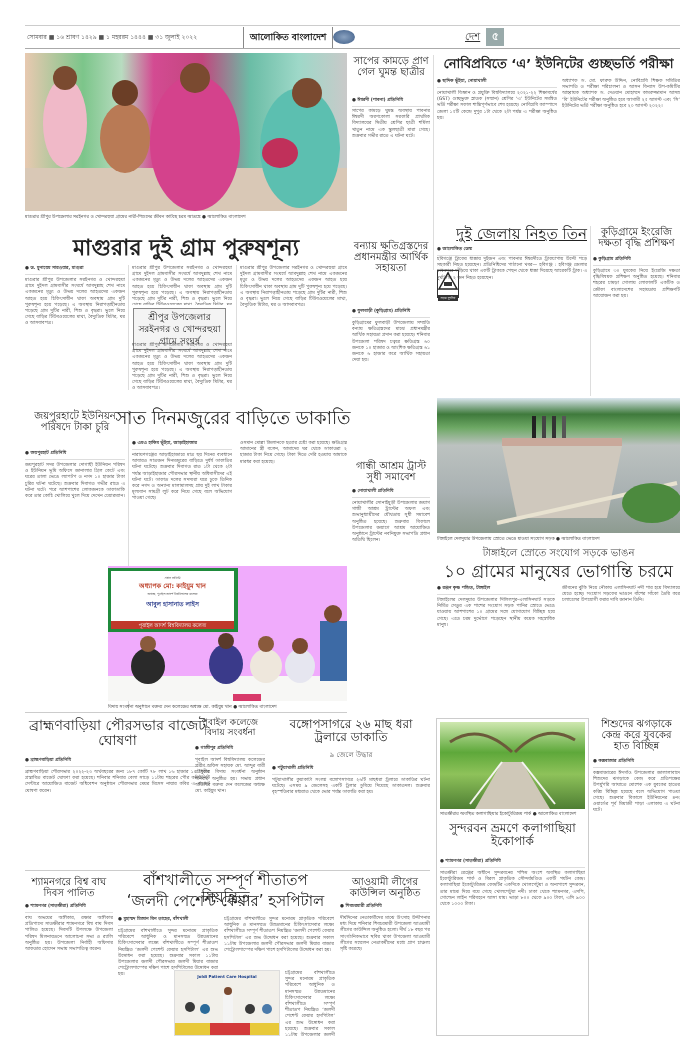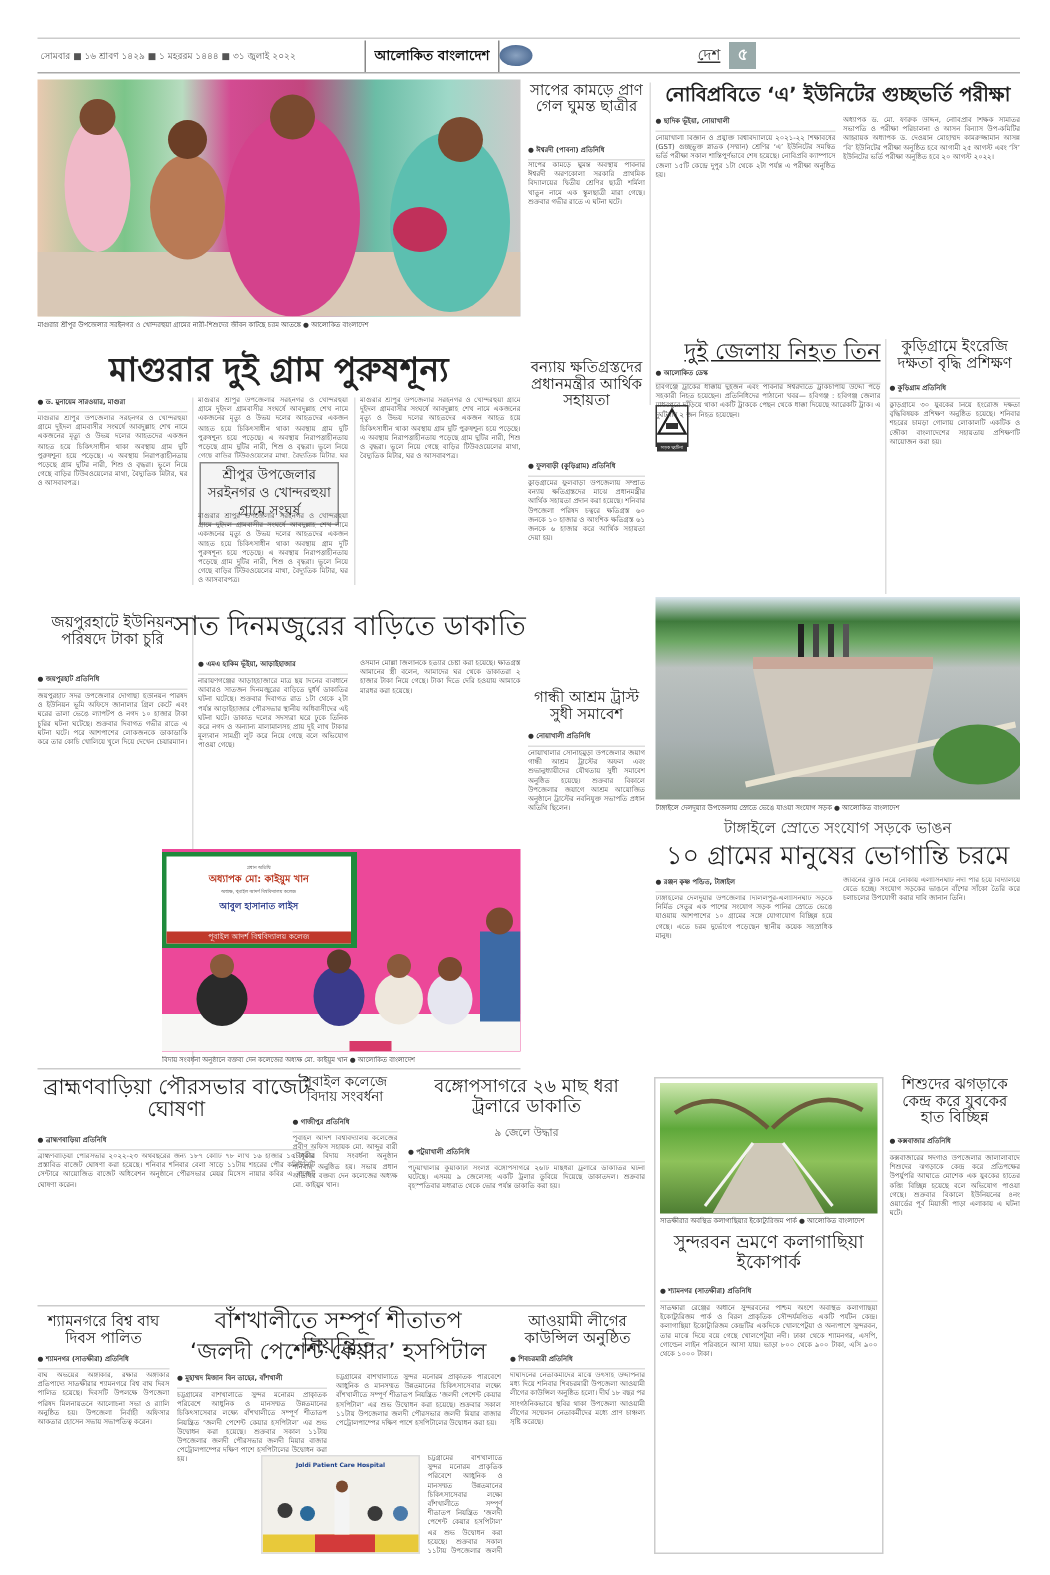--- a/index.html
+++ b/index.html
@@ -115,21 +115,21 @@
 <div class="abs hl" style="left:25px;top:410px;width:100px;font-size:10px;">জয়পুরহাটে ইউনিয়ন পরিষদে টাকা চুরি</div>
 <div class="abs byline" style="left:25px;top:450px;width:100px;">● জয়পুরহাট প্রতিনিধি</div>
 <div class="abs body" style="left:25px;top:462px;width:100px;height:240px;">জয়পুরহাট সদর উপজেলার দোগাছী ইউনিয়ন পরিষদ ও ইউনিয়ন ভূমি অফিসে জানালার গ্রিল কেটে এবং ঘরের তালা ভেঙে ল্যাপটপ ও নগদ ১০ হাজার টাকা চুরির ঘটনা ঘটেছে। শুক্রবার দিবাগত গভীর রাতে এ ঘটনা ঘটে। পরে আশপাশের লোকজনকে ডাকাডাকি করে তার কোচি খোলিয়ে খুলে দিয়ে দেখেন চেয়ারম্যান।</div>
 
 <div class="abs rule-v" style="left:128px;top:410px;height:300px;"></div>
 <div class="abs hl" style="left:108px;top:408px;width:250px;font-size:18px;">সাত দিনমজুরের বাড়িতে ডাকাতি</div>
 <div class="abs byline" style="left:132px;top:440px;width:100px;">● এমএ হাকিম ভূঁইয়া, আড়াইহাজার</div>
 <div class="abs body" style="left:132px;top:452px;width:100px;height:110px;">নারায়ণগঞ্জের আড়াইহাজারে মাত্র ছয় দিনের ব্যবধানে আবারও সাতজন দিনমজুরের বাড়িতে দুর্ধর্ষ ডাকাতির ঘটনা ঘটেছে। শুক্রবার দিবাগত রাত ১টা থেকে ২টা পর্যন্ত আড়াইহাজার পৌরসভার স্থানীয় অধিবাসীদের এই ঘটনা ঘটে। ডাকাত দলের সদস্যরা ঘরে ঢুকে তিনিক করে নগদ ও অন্যান্য মালামালসহ প্রায় দুই লাখ টাকার মূল্যবান সামগ্রী লুট করে নিয়ে গেছে বলে অভিযোগ পাওয়া গেছে।</div>
 <div class="abs body" style="left:240px;top:440px;width:107px;height:122px;">ওসমান মোল্লা জিলানকে হত্যার চেষ্টা করা হয়েছে। ক্ষতিগ্রস্ত আমানের স্ত্রী বলেন, আমাদের ঘর থেকে ডাকাতরা ২ হাজার টাকা নিয়ে গেছে। টাকা দিতে দেরি হওয়ায় আমাকে মারধর করা হয়েছে।</div>
 
-<div class="abs photo" style="left:108px;top:566px;width:239px;height:135px;background:#ec4899;">
+<div class="abs photo" style="left:108px;top:566px;width:239px;height:135px;background:#f0abfc;">
   <div style="position:absolute;left:0;top:2px;width:130px;height:64px;background:#fff;border:3px solid #1f8a3c;border-right-width:4px;">
     <div style="font-size:3px;text-align:center;color:#444;margin-top:5px;">প্রধান অতিথি</div>
     <div style="font-size:6.5px;text-align:center;color:#b8341c;font-weight:bold;font-family:'DejaVu Sans',sans-serif;">অধ্যাপক মো: কাইয়ুম খান</div>
     <div style="font-size:3px;text-align:center;color:#444;">অধ্যক্ষ, পূবাইল আদর্শ বিশ্ববিদ্যালয় কলেজ</div>
     <div style="font-size:6px;text-align:center;color:#2a3b8a;font-weight:bold;font-family:'DejaVu Sans',sans-serif;margin-top:2px;">আবুল হাসানাত লাইস</div>
     <div style="position:absolute;bottom:0;left:0;right:0;background:#c0392b;color:#fff;font-size:5px;text-align:center;font-family:'DejaVu Sans',sans-serif;line-height:8px;">পূবাইল আদর্শ বিশ্ববিদ্যালয় কলেজ</div>
   </div>
   <svg width="239" height="135" style="position:absolute;left:0;top:0;">
     <rect x="0" y="110" width="239" height="25" fill="#f7f7f5"></rect>
     <ellipse cx="40" cy="100" rx="17" ry="18" fill="#2a2a2a"></ellipse>

